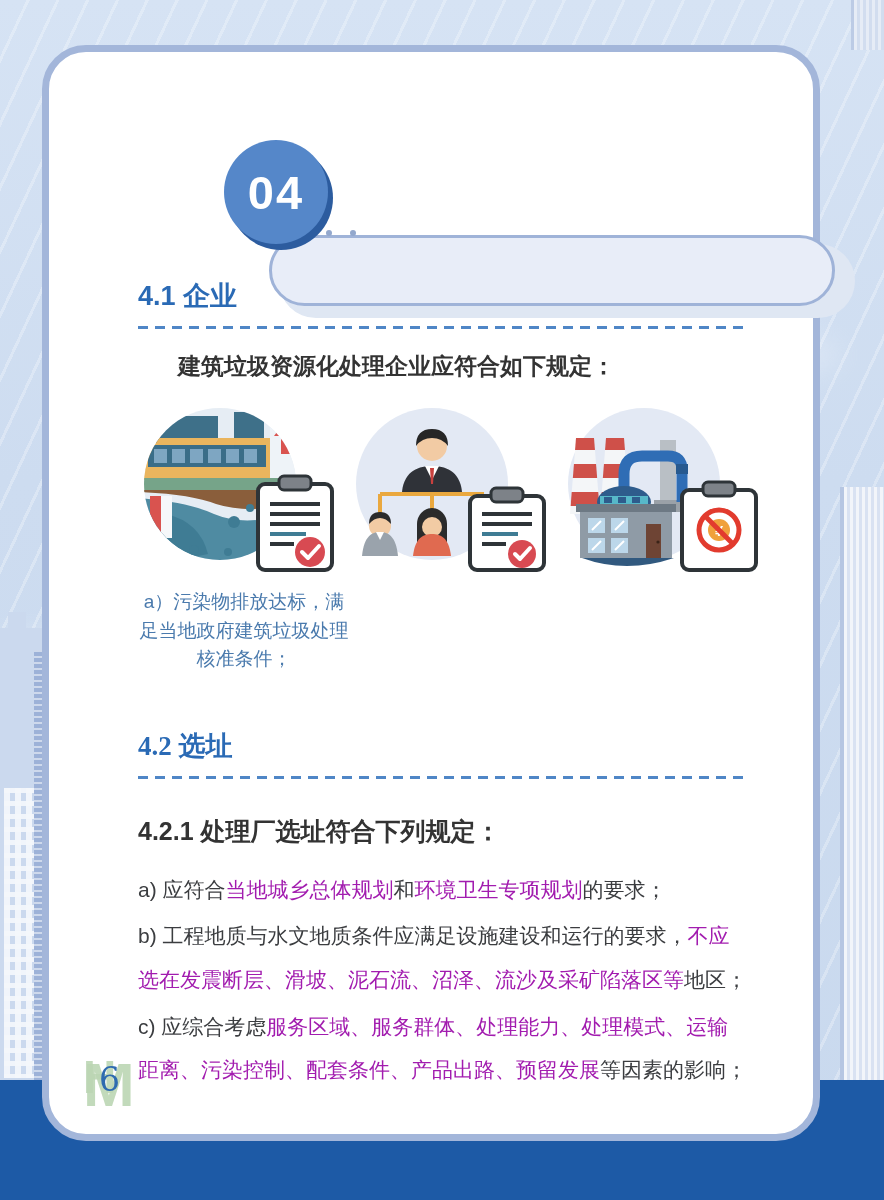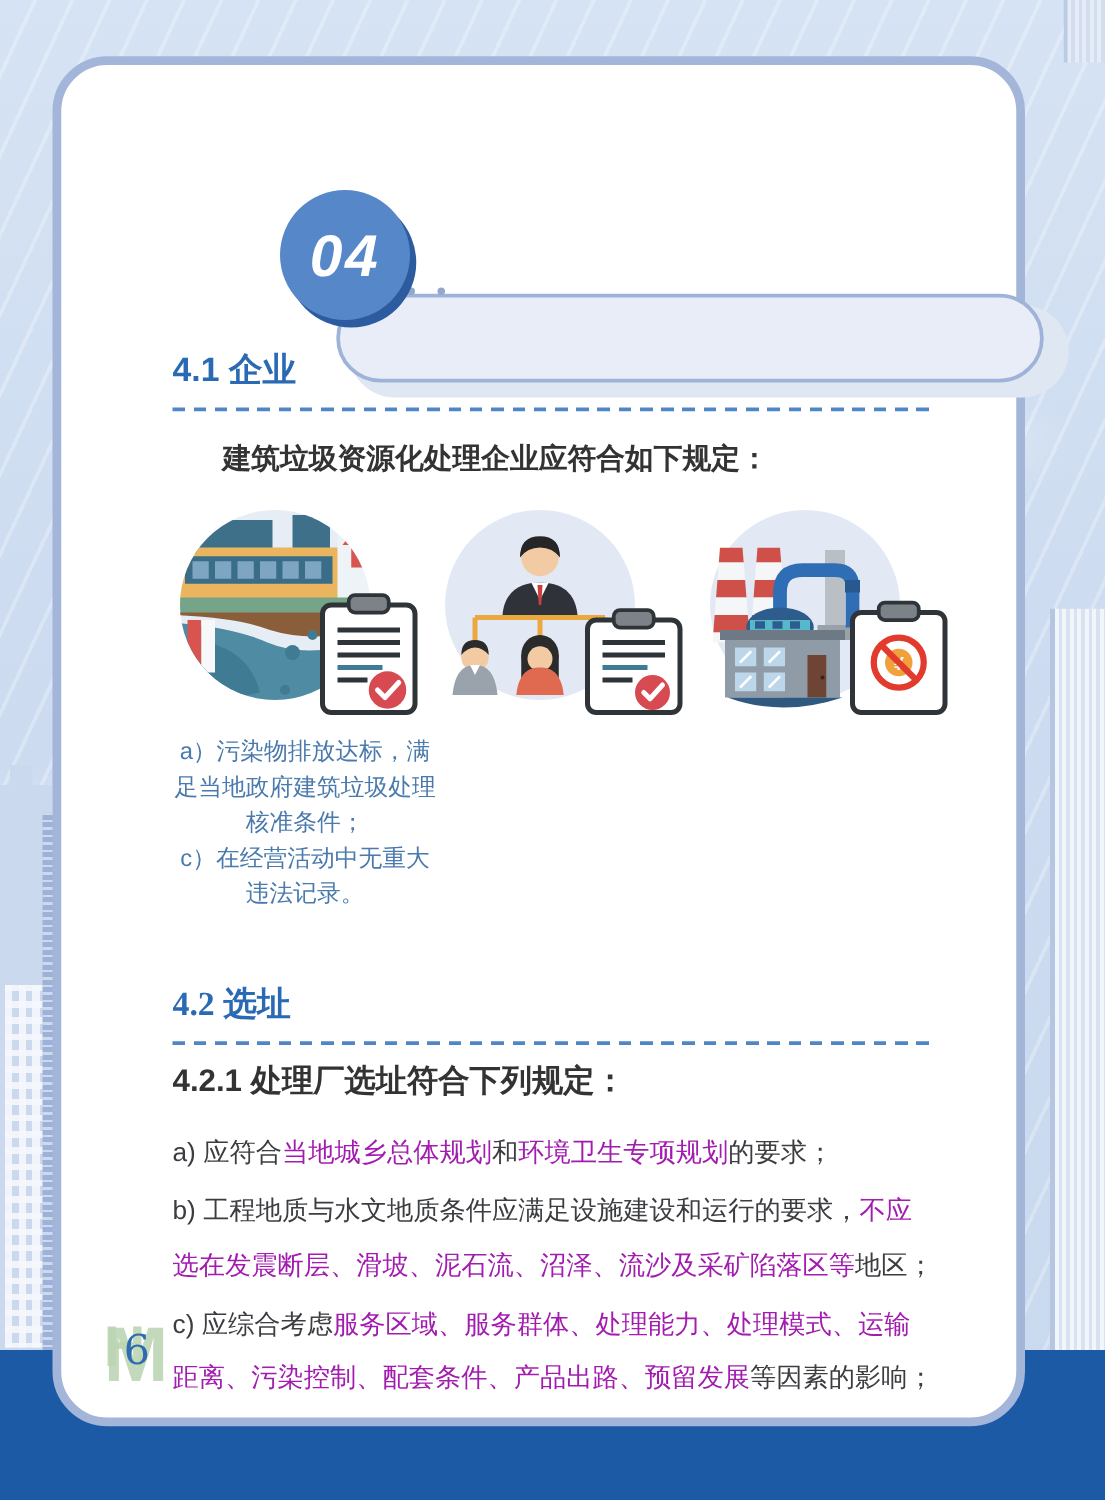--- a/index.html
+++ b/index.html
@@ -37,37 +37,37 @@
 
   
   .hdr{position:relative;margin-top:84px;height:104px;}
   .hdr-pill-shadow{position:absolute;left:141px;top:108px;width:576px;height:74px;border-radius:40px;background:#dfe7f3;}
   .hdr-pill{position:absolute;left:131px;top:99px;width:566px;height:71px;border-radius:38px;
         background:#e8edf8;border:3px solid #9fb3d8;box-sizing:border-box;}
   .hdr-dot{position:absolute;top:94px;width:6px;height:6px;border-radius:50%;background:#93a8cd;}
   .hdr-title{position:absolute;left:210px;top:110px;font-size:42px;font-weight:bold;letter-spacing:7px;
         color:#2a63af;
         text-shadow:-2px -2px 0 #fff,2px -2px 0 #fff,-2px 2px 0 #fff,2px 2px 0 #fff,0 3px 2px rgba(255,255,255,.9);}
-  .hdr-circle{position:absolute;left:86px;top:16px;width:104px;height:104px;border-radius:50%;
+  .hdr-circle{position:absolute;left:86px;top:4px;width:104px;height:104px;border-radius:50%;
         background:#5587c9;box-shadow:5px 6px 0 0 #2c5c9f;
-        display:flex;align-items:center;justify-content:center;font-style:italic;}
+        display:flex;align-items:center;justify-content:center;}
   .hdr-num{color:#fff;font-size:47px;font-weight:bold;letter-spacing:2px;}
 
   
   .sec-h{margin-top:38px;font-size:27px;font-weight:bold;color:#2a6ab5;}
   .sec-h .dash{display:block;margin-top:12px;height:3px;
         background:repeating-linear-gradient(90deg,#4f86c6 0 10px,transparent 10px 17px);}
   .sec-h2{margin-top:54px;font-family:Liberation Serif, serif;}
   .intro{margin-top:22px;font-size:23px;font-weight:bold;color:#333;margin-left:40px;}
-  .sub-h{margin-top:12px;font-size:25px;font-weight:bold;color:#333;}
+  .sub-h{margin-top:36px;font-size:25px;font-weight:bold;color:#333;}
 
   
   .icons-row{margin-top:22px;display:flex;justify-content:space-between;}
   .icon-col{width:212px;height:170px;}
-  .caps-row{margin-top:14px;display:flex;justify-content:space-between;flex-direction:column;}
+  .caps-row{margin-top:14px;display:flex;justify-content:space-between;}
   .cap{width:212px;font-size:19px;line-height:1.5;color:#4a7aad;text-align:center;}
 
   
   .rules{margin-top:20px;}
   .rule{font-size:21px;line-height:2.08;color:#3b3d40;margin-bottom:3px;}
   .rule .hl{color:#a21caf;}
 
   
   .logo{position:absolute;left:34px;bottom:14px;width:76px;height:66px;}
   .logo .wm{position:absolute;left:0;top:0;font-weight:bold;color:#bcd6b4;opacity:.9;}
@@ -265,21 +265,20 @@
               <circle cx="157" cy="126" r="11" fill="#f0a13c"></circle>
               <text x="157" y="132" font-size="15" font-weight="bold" fill="#fff" text-anchor="middle" font-family="Liberation Sans,sans-serif">¥</text>
               <path d="M143 112 l28 28" stroke="#e23b2e" stroke-width="5"></path>
             </g>
           </svg>
         </div>
       </div>
 
       <div class="caps-row">
         <div class="cap">a）污染物排放达标，满足当地政府建筑垃圾处理核准条件；</div>
-        <div class="cap">c）在经营活动中无重大违法记录。</div>
       </div>
 
       <div class="sec-h sec-h2">
         <span>4.2 选址</span>
         <span class="dash"></span>
       </div>
       <div class="sub-h">4.2.1 处理厂选址符合下列规定：</div>
 
       <div class="rules">
         <div class="rule"><span>a) 应符合</span><span class="hl">当地城乡总体规划</span><span>和</span><span class="hl">环境卫生专项规划</span><span>的要求；</span></div>

